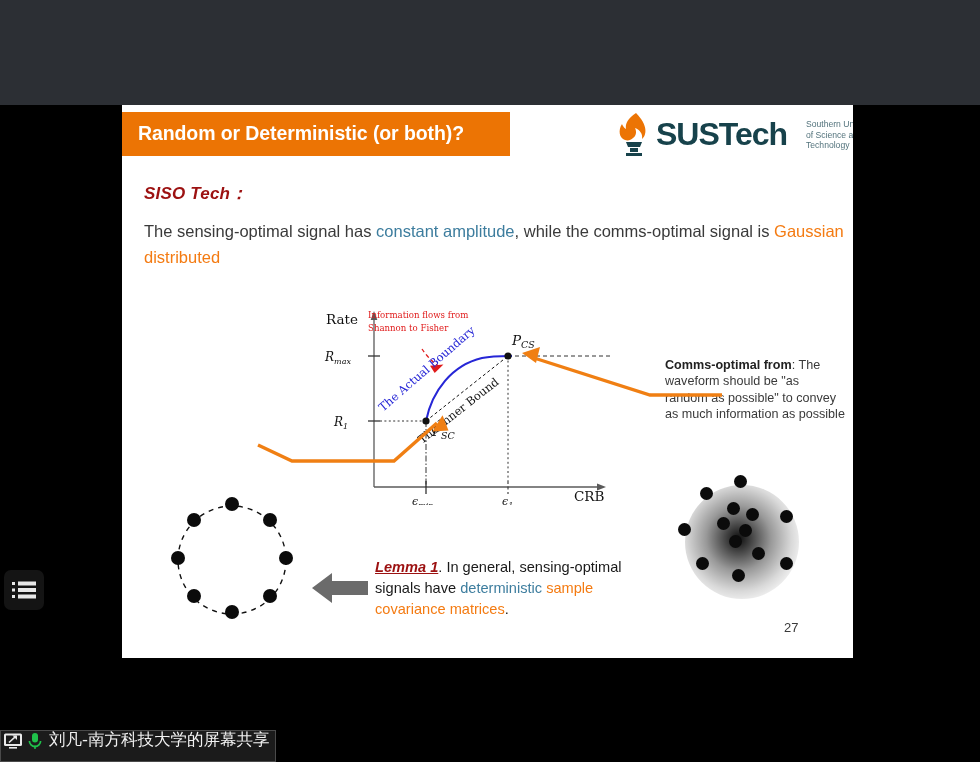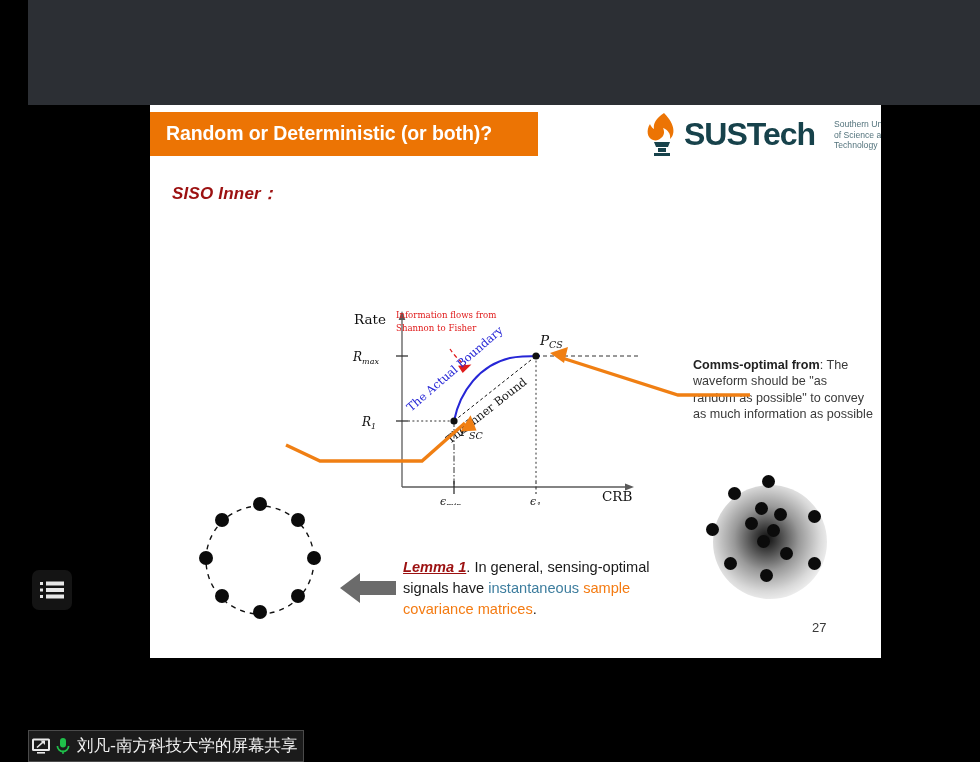--- a/index.html
+++ b/index.html
@@ -1,20 +1,20 @@
 <!DOCTYPE html>
 <html><head>
 <meta charset="utf-8">
 <style>
   html,body{margin:0;padding:0;background:#000;}
   body{width:980px;height:762px;position:relative;overflow:hidden;
        font-family:"Liberation Sans",sans-serif;}
 
   
-  #app{position:absolute;inset:0;background:#737373;margin-left:28px;}
+  #app{position:absolute;inset:0;background:#737373;}
   #topbar{position:absolute;left:0;top:0;width:980px;height:105px;background:#2c2f34;}
   #stage{position:absolute;left:0;top:105px;width:980px;height:625px;background:#000;}
 
   
   #slide{position:absolute;left:122px;top:0px;width:731px;height:553px;background:#fff;}
 
   
   .title-bar{position:absolute;left:0px;top:7px;width:388px;height:44px;background:#ec7404;}
   .title-bar .txt{position:absolute;left:16px;top:10px;color:#fff;font-weight:bold;font-size:19.5px;
                   letter-spacing:-0.1px;white-space:nowrap;}
@@ -61,21 +61,21 @@
   .lemma .l1{color:#9c1111;font-weight:bold;font-style:italic;text-decoration:underline;}
 
   
   .gray-arrow{position:absolute;left:188px;top:462px;width:60px;height:42px;}
 
   
   .connectors{position:absolute;left:0;top:0;width:731px;height:553px;pointer-events:none;}
 
   
   #bottombar{position:absolute;left:0px;top:730px;width:980px;height:32px;background:#000;}
-  #share-pill{position:absolute;left:0px;top:0px;height:32px;display:flex;align-items:center;
+  #share-pill{position:absolute;left:0px;top:0px;height:32px;display:flex;align-items:flex-start;
               background:#1b1b1b;border:1px solid #4a4a4a;padding:0 6px 0 2px;box-sizing:border-box;}
   #share-pill .ico{width:20px;height:20px;margin-right:2px;flex:0 0 auto;}
   #share-pill .label{color:#f2f2f2;font-size:16.5px;line-height:18px;white-space:nowrap;
                      font-family:"DejaVu Sans",sans-serif;margin-left:2px;}
 
   
   #list-btn{position:absolute;left:4px;top:570px;width:40px;height:40px;background:#141414;
             border-radius:7px;display:flex;align-items:center;justify-content:center;}
 </style>
 </head>
@@ -98,22 +98,23 @@
           <path d="M22 1 C14 6 11 12 12 17 C9 15 8 12 8 12 C4 18 5 26 11 28 C14 29 17 28 19 26
                    C22 24 23 20 21 16 C26 18 29 22 28 27 C33 23 34 13 22 1 Z" fill="#ec7404"></path>
           <path d="M12 30 L28 30 L26 35 L14 35 Z" fill="#17424b"></path>
           <path d="M16 36 L24 36 L24 40 L16 40 Z" fill="#17424b"></path>
           <path d="M12 41 L28 41 L28 44 L12 44 Z" fill="#17424b"></path>
         </svg>
         <div class="word"><span class="sus">SUS</span><span>Tech</span></div>
         <div class="subtitle">Southern University of Science and Technology</div>
       </div>
 
-      <div class="siso">SISO Inner：</div>
-
+      <div class="siso">SISO Tech：</div>
+
+      <div class="body-txt"><span>The sensing-optimal signal has </span><span class="c-blue">constant amplitude</span><span>, while the comms-optimal signal is </span><span class="c-orange">Gaussian distributed</span></div>
 
 
       <div class="note note-right"><b>Comms-optimal from</b><span>:</span> <span>The waveform should be "as random as possible" to convey as much information as possible</span></div>
 
       <div class="chart">
         <svg width="310" height="200" viewBox="0 0 310 200">
 
           <line x1="52" y1="14" x2="52" y2="182" stroke="#5a5a5a" stroke-width="1.3"></line>
           <polygon points="52,6 48.6,15 55.4,15" fill="#5a5a5a"></polygon>
           <line x1="52" y1="182" x2="276" y2="182" stroke="#5a5a5a" stroke-width="1.3"></line>
@@ -188,21 +189,21 @@
         <div class="dot" style="left:85px;top:72px;width:13px;height:13px;"></div>
         <div class="dot" style="left:29px;top:82px;width:13px;height:13px;"></div>
         <div class="dot" style="left:113px;top:82px;width:13px;height:13px;"></div>
         <div class="dot" style="left:65px;top:94px;width:13px;height:13px;"></div>
       </div>
 
       <svg class="gray-arrow" viewBox="0 0 60 42">
         <path d="M2 21 L22 6 L22 14 L58 14 L58 28 L22 28 L22 36 Z" fill="#6b6b6b"></path>
       </svg>
 
-      <div class="lemma"><span class="l1">Lemma 1</span><span>. In general, sensing-optimal signals have </span><span class="c-blue">instantaneous</span><span> </span><span class="c-orange">sample covariance matrices</span><span>.</span></div>
+      <div class="lemma"><span class="l1">Lemma 1</span><span>. In general, sensing-optimal signals have </span><span class="c-blue">deterministic</span><span> </span><span class="c-orange">sample covariance matrices</span><span>.</span></div>
 
       <div class="page-num">27</div>
 
       <svg class="connectors" viewBox="0 0 731 553">
         <path d="M136 340 L170 356 L272 356 L315 318" fill="none" stroke="#f07f13" stroke-width="3.4" stroke-linejoin="miter"></path>
         <polygon points="320 310 311 327 327 325" fill="#f07f13" transform="rotate(4 318 318)"></polygon>
         <path d="M600 290 L528 290 L409 252" fill="none" stroke="#f07f13" stroke-width="3.4" stroke-linejoin="miter"></path>
         <polygon points="400 248 418 242 414 258" fill="#f07f13"></polygon>
       </svg>
 

